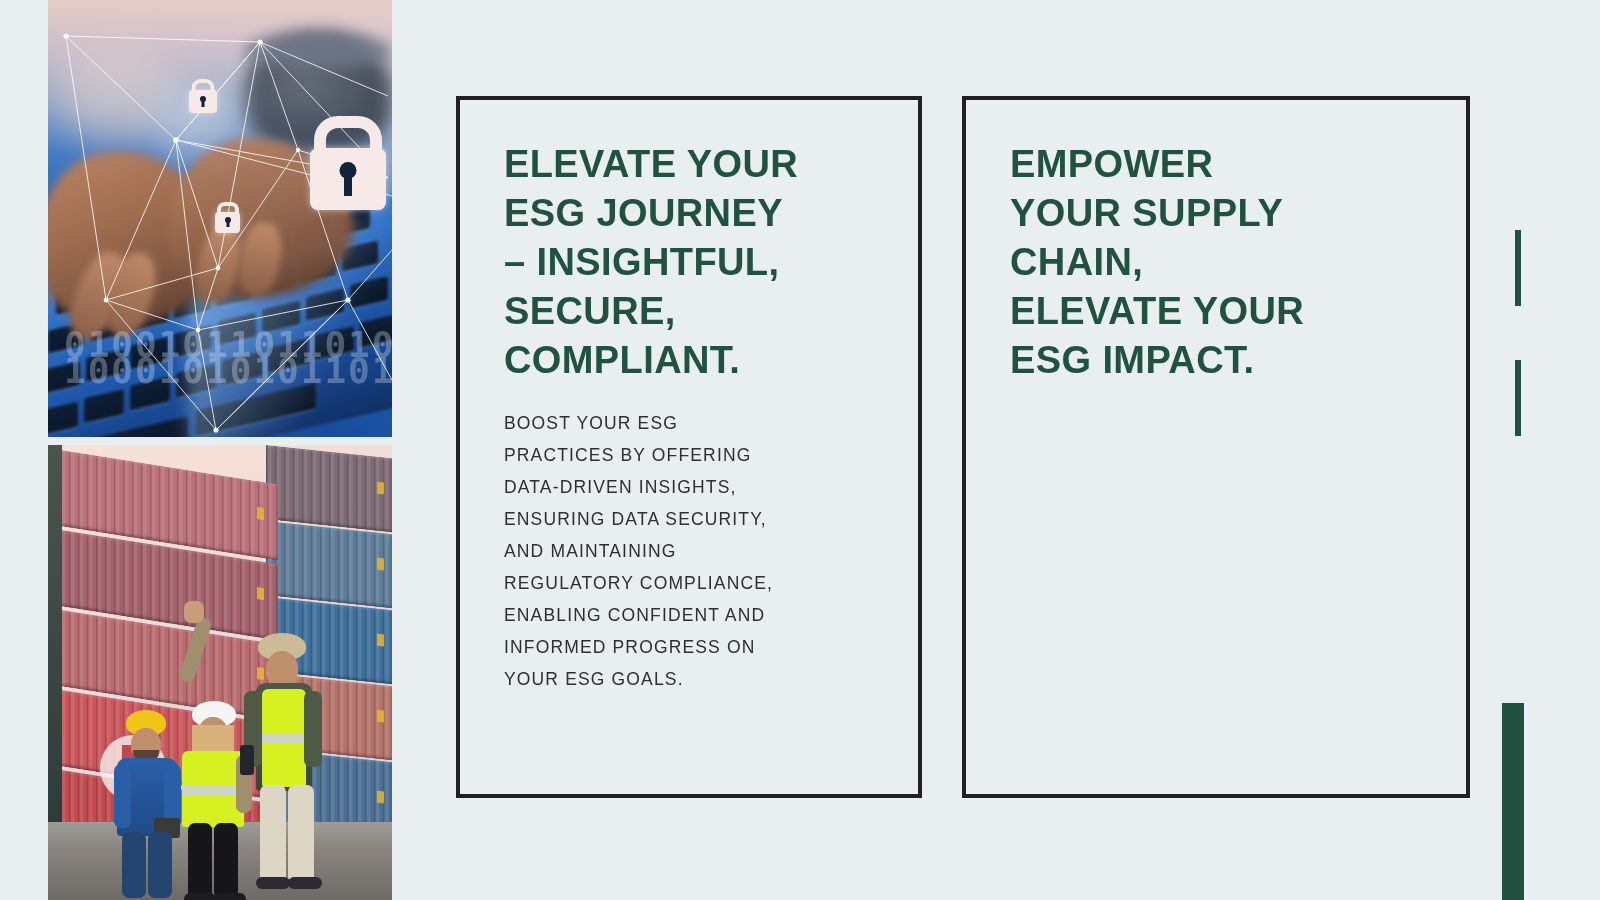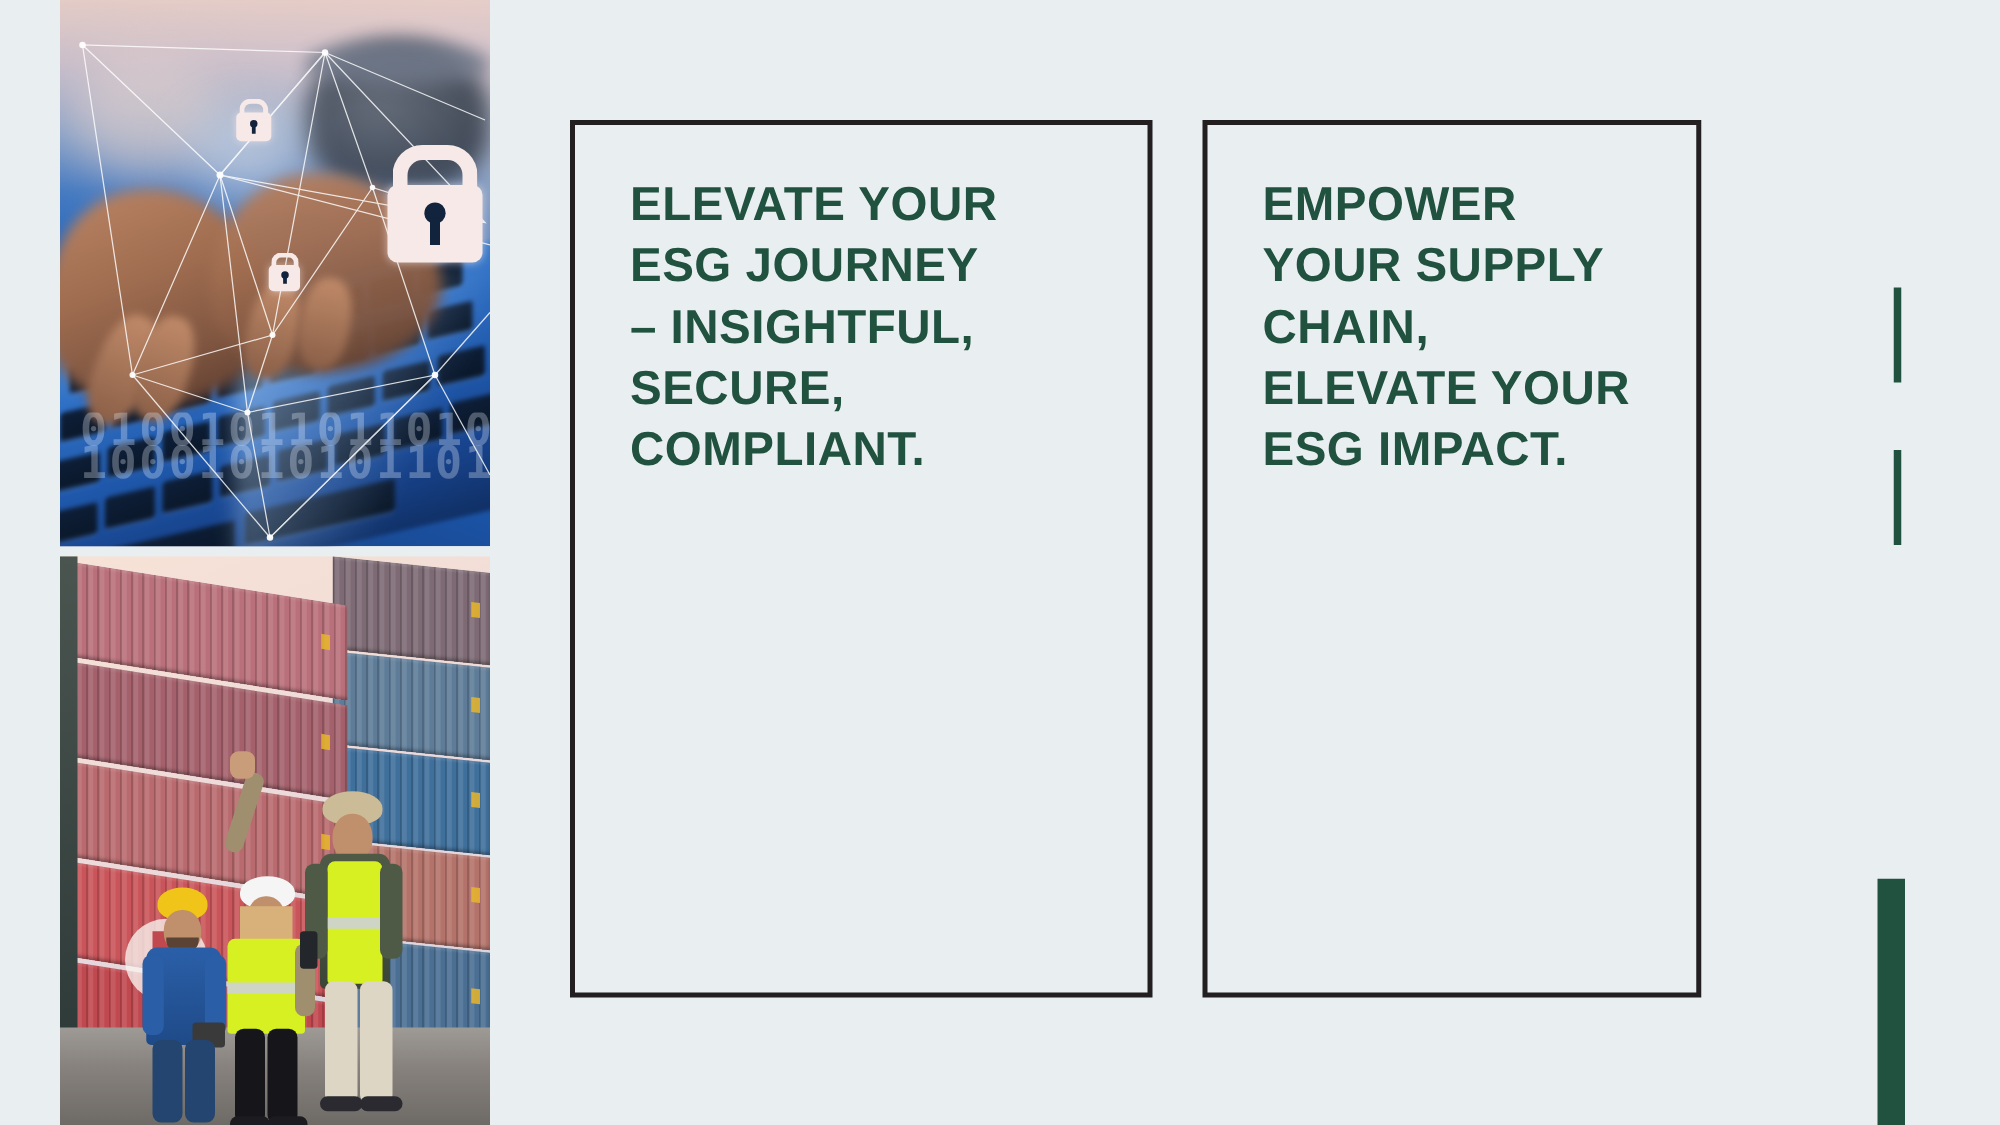--- a/index.html
+++ b/index.html
@@ -98,21 +98,21 @@
        background:rgba(205,210,212,.92);}
   .limb{position:absolute;border-radius:7px;}
   .head{position:absolute;border-radius:48% 48% 46% 46%;background:#c08f6b;}
 
   
   .card{
     position:absolute;top:96px;height:702px;
     background:#e9eef1;border:4px solid #231f20;box-sizing:border-box;
   }
   #card-1{left:456px;width:466px;}
-  #card-2{left:962px;width:399px;}
+  #card-2{left:962px;width:508px;}
   .card-inner{padding:40px 44px 0 44px;}
   .card-heading{
     margin:0;color:#20523f;font-weight:700;
     font-size:38px;line-height:49px;letter-spacing:.4px;
     text-transform:uppercase;white-space:pre-line;
   }
   .card-body{
     margin:22px 0 0 0;color:#2e2e33;font-weight:400;
     font-size:17.5px;line-height:32px;letter-spacing:1.15px;
     text-transform:uppercase;white-space:pre-line;
@@ -321,20 +321,29 @@
   </div>
 </div>
 
 <div class="card" id="card-1">
   <div class="card-inner">
     <h2 class="card-heading">ELEVATE YOUR
 ESG JOURNEY
 – INSIGHTFUL,
 SECURE,
 COMPLIANT.</h2>
+    <p class="card-body">BOOST YOUR ESG
+PRACTICES BY OFFERING
+DATA-DRIVEN INSIGHTS,
+ENSURING DATA SECURITY,
+AND MAINTAINING
+REGULATORY COMPLIANCE,
+ENABLING CONFIDENT AND
+INFORMED PROGRESS ON
+YOUR ESG GOALS.</p>
   </div>
 </div>
 
 <div class="card" id="card-2">
   <div class="card-inner">
     <h2 class="card-heading">EMPOWER
 YOUR SUPPLY
 CHAIN,
 ELEVATE YOUR
 ESG IMPACT.</h2>

